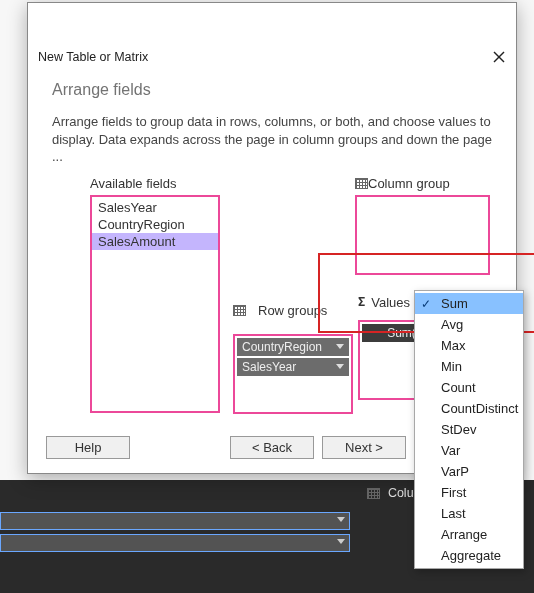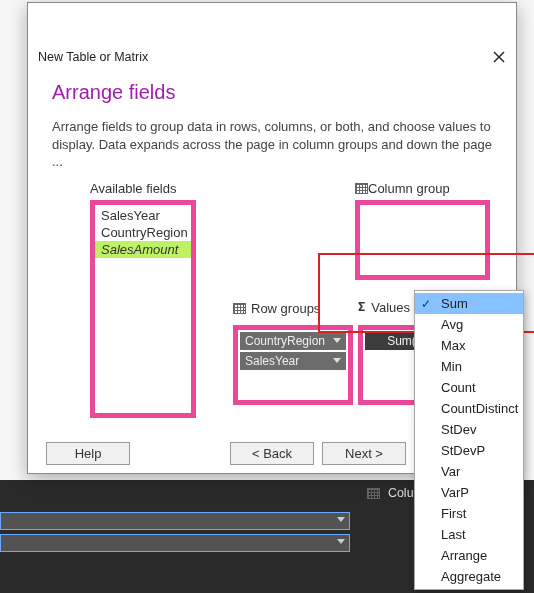--- a/index.html
+++ b/index.html
@@ -37,38 +37,38 @@
     box-shadow: 0 5px 18px rgba(0,0,0,.3);
     display: flex; flex-direction: column;
   }
   .titlebar {
     display:flex; justify-content:space-between; align-items:center;
     padding: 4px 8px 0 10px; height:24px;
     font-size: 12.5px; color:#222;margin-top:40px;
   }
   .close-x { width:18px; text-align:center; font-size:15px; line-height:1; cursor:pointer; }
 
-  .heading { padding: 14px 24px 2px 24px; font-size: 20px; color:#a21caf; }
+  .heading { padding: 14px 24px 2px 24px; font-size: 16px; color:#737373; }
   .desc { padding: 12px 24px 0 24px; color:#444; line-height:1.35; }
 
   .grid {
     position: relative;
     flex: 1;
     padding: 12px 18px 0 24px;
   }
 
   .lbl { color:#333; margin-bottom:4px; }
   .box {
-    border:5px solid #ec4899; background:#fff;
-  }
-
-  .avail { position:absolute; left:62px; top:10px; width:106px; }
+    border:2px solid #ec4899; background:#fff;
+  }
+
+  .avail { position:absolute; left:62px; top:10px; width:130px; }
   .avail .box { height:218px; padding:2px 0; }
   .avail .field-item { padding:1px 6px; cursor:default; }
-  .avail .field-item.sel { background:#bef264;font-style:italic; }
+  .avail .field-item.sel { background:#c4b5fd; }
 
   .colg { position:absolute; left:327px; top:10px; }
   .colg .box { width:135px; height:80px; }
   .colg .lbl { position:relative; }
 
   .rowg { position:absolute; left:205px; top:125px; }
   .rowg .box { width:120px; height:80px; padding:2px; }
   .rowg .chip {
     background:#6c6c6c; color:#eee; font-size:12px; padding:2px 5px;
     display:flex; justify-content:space-between; align-items:center; margin-bottom:2px;
@@ -99,21 +99,21 @@
 
   .partial {
     position:absolute; right:-1px; top:260px; width:42px; height:22px;
     background:#fff; border:1px solid #bbb; border-right:none;
     font-size:12px; color:#333; display:flex; align-items:center; padding-left:4px;
     overflow:hidden;
   }
 
   .btnbar {
     border-top: none;
-    padding: 10px 18px 8px 18px;
+    padding: 10px 18px 14px 18px;
     display:flex; justify-content:space-between; align-items:center;
   }
   .btnbar .right { display:flex; gap:8px; }
   .btn {
     border:1px solid #999; background:#f0f0f0; padding:3px 0;
     width:84px; text-align:center; cursor:pointer; font-size:13px;
   }
 
   
   .menu {
@@ -181,21 +181,21 @@
       <div class="sectlbl">
         <span class="ic ic-table"></span>
         <span class="lbl" style="margin:0">Column group</span>
       </div>
       <div class="box"></div>
     </div>
 
     <div class="rowg">
       <div class="sectlbl">
         <span class="ic ic-table"></span>
-        <span class="lbl" style="margin:5px">Row groups</span>
+        <span class="lbl" style="margin:12px">Row groups</span>
       </div>
       <div class="box" id="rowg-box">
           <div class="chip">
             <span>CountryRegion</span>
             <span class="dd"></span>
           </div>
           <div class="chip">
             <span>SalesYear</span>
             <span class="dd"></span>
           </div>
@@ -232,20 +232,19 @@
 </div>
 
 <div class="menu" id="agg-menu">
     <div class="mi sel"><span class="chk">✓</span>Sum</div>
     <div class="mi">Avg</div>
     <div class="mi">Max</div>
     <div class="mi">Min</div>
     <div class="mi">Count</div>
     <div class="mi">CountDistinct</div>
     <div class="mi">StDev</div>
-    <div class="mi">StDevP</div>
     <div class="mi">Var</div>
     <div class="mi">VarP</div>
     <div class="mi">First</div>
     <div class="mi">Last</div>
     <div class="mi">Arrange</div>
     <div class="mi">Aggregate</div>
   </div>
 
 </body></html>

